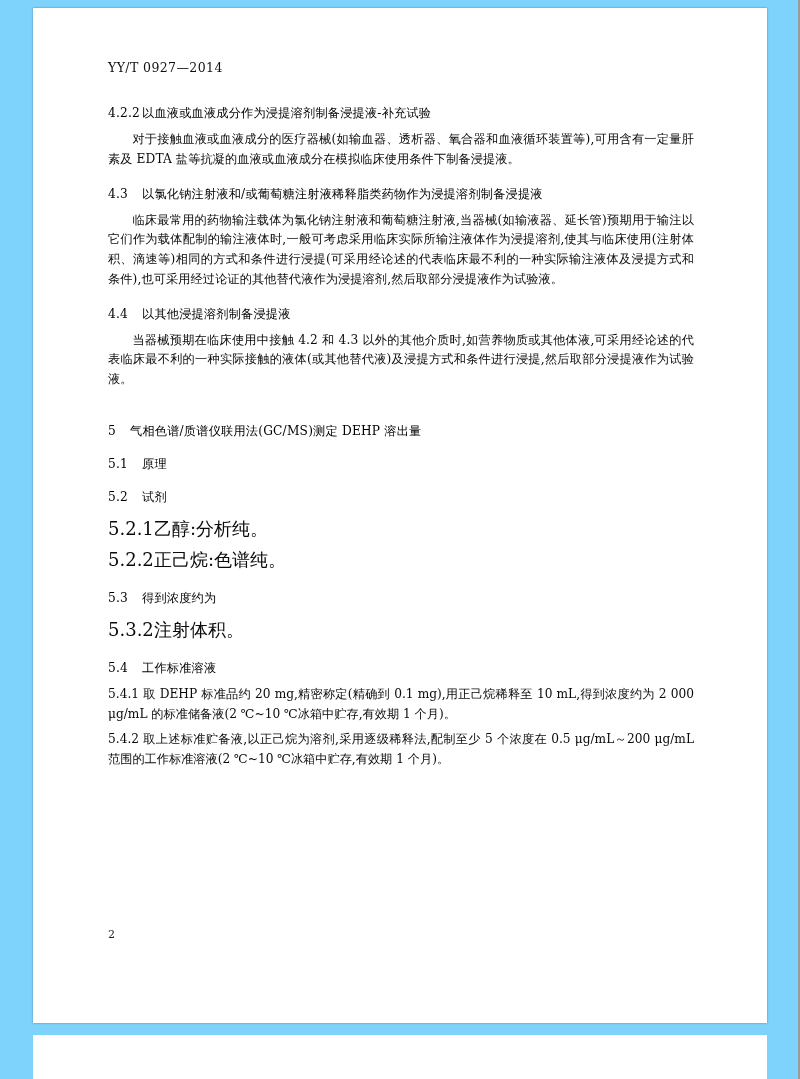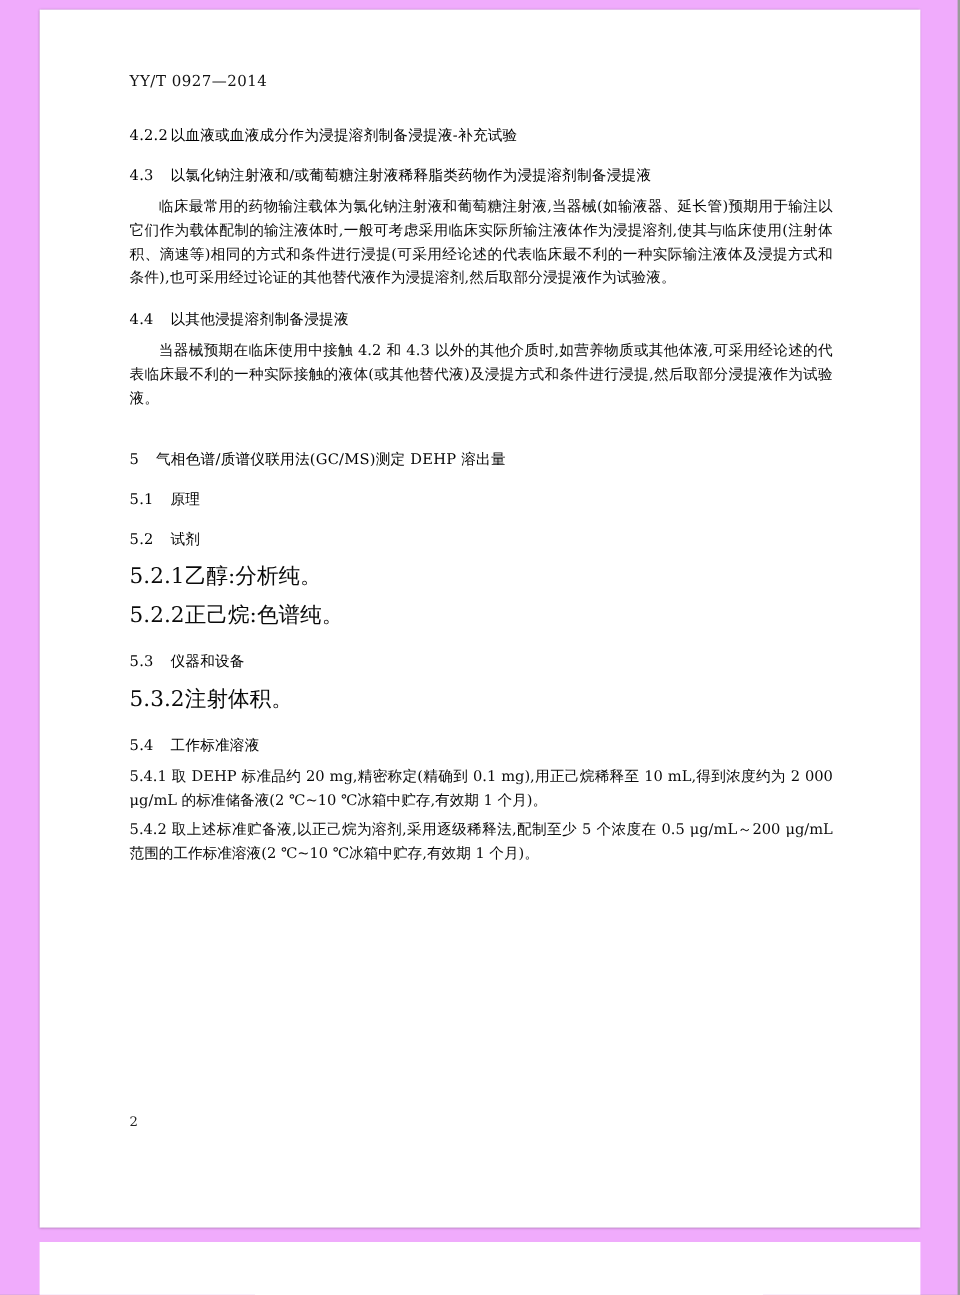--- a/index.html
+++ b/index.html
@@ -10,21 +10,21 @@
   body {
     width: 800px;
     height: 1079px;
     overflow: hidden;
     font-family: "DejaVu Serif", "Liberation Serif", serif;
   }
   .page-wrap {
     position: relative;
     width: 798px;
     height: 1079px;
-    background: #f0abfc;
+    background: #7dd3fc;
   }
   .page {
     position: absolute;
     left: 33px;
     top: 8px;
     width: 734px;
     height: 1015px;
     background: #ffffff;
     box-shadow: 0 0 2px rgba(0,0,0,0.35);
   }
@@ -109,20 +109,21 @@
 <div class="page-wrap">
   <div class="page">
 
     <div class="content">
 
       <div class="header-code">YY/T 0927—2014</div>
 
       <div class="h-clause">
         <span class="num">4.2.2</span><span>以血液或血液成分作为浸提溶剂制备浸提液-补充试验</span>
       </div>
+      <div class="para">对于接触血液或血液成分的医疗器械(如输血器、透析器、氧合器和血液循环装置等),可用含有一定量肝素及 EDTA 盐等抗凝的血液或血液成分在模拟临床使用条件下制备浸提液。</div>
 
       <div class="h-clause">
         <span class="num">4.3</span><span>以氯化钠注射液和/或葡萄糖注射液稀释脂类药物作为浸提溶剂制备浸提液</span>
       </div>
       <div class="para">临床最常用的药物输注载体为氯化钠注射液和葡萄糖注射液,当器械(如输液器、延长管)预期用于输注以它们作为载体配制的输注液体时,一般可考虑采用临床实际所输注液体作为浸提溶剂,使其与临床使用(注射体积、滴速等)相同的方式和条件进行浸提(可采用经论述的代表临床最不利的一种实际输注液体及浸提方式和条件),也可采用经过论证的其他替代液作为浸提溶剂,然后取部分浸提液作为试验液。</div>
 
       <div class="h-clause">
         <span class="num">4.4</span><span>以其他浸提溶剂制备浸提液</span>
       </div>
       <div class="para">当器械预期在临床使用中接触 4.2 和 4.3 以外的其他介质时,如营养物质或其他体液,可采用经论述的代表临床最不利的一种实际接触的液体(或其他替代液)及浸提方式和条件进行浸提,然后取部分浸提液作为试验液。</div>
@@ -141,21 +142,21 @@
         <span class="num">5.2</span><span>试剂</span>
       </div>
       <div class="sub-item">
         <span class="lbl">5.2.1</span><span>乙醇:分析纯。</span>
       </div>
       <div class="sub-item">
         <span class="lbl">5.2.2</span><span>正己烷:色谱纯。</span>
       </div>
 
       <div class="h-clause">
-        <span class="num">5.3</span><span>仪器和设备</span>
+        <span class="num">5.3</span><span>得到浓度约为</span>
       </div>
       <div class="sub-item">
         <span class="lbl">5.3.2</span><span>注射体积。</span>
       </div>
 
       <div class="h-clause">
         <span class="num">5.4</span><span>工作标准溶液</span>
       </div>
       <div class="hang">
         <span class="lbl">5.4.1</span> <span>取 DEHP 标准品约 20 mg,精密称定(精确到 0.1 mg),用正己烷稀释至 10 mL,得到浓度约为 2 000 μg/mL 的标准储备液(2 ℃~10 ℃冰箱中贮存,有效期 1 个月)。</span>

